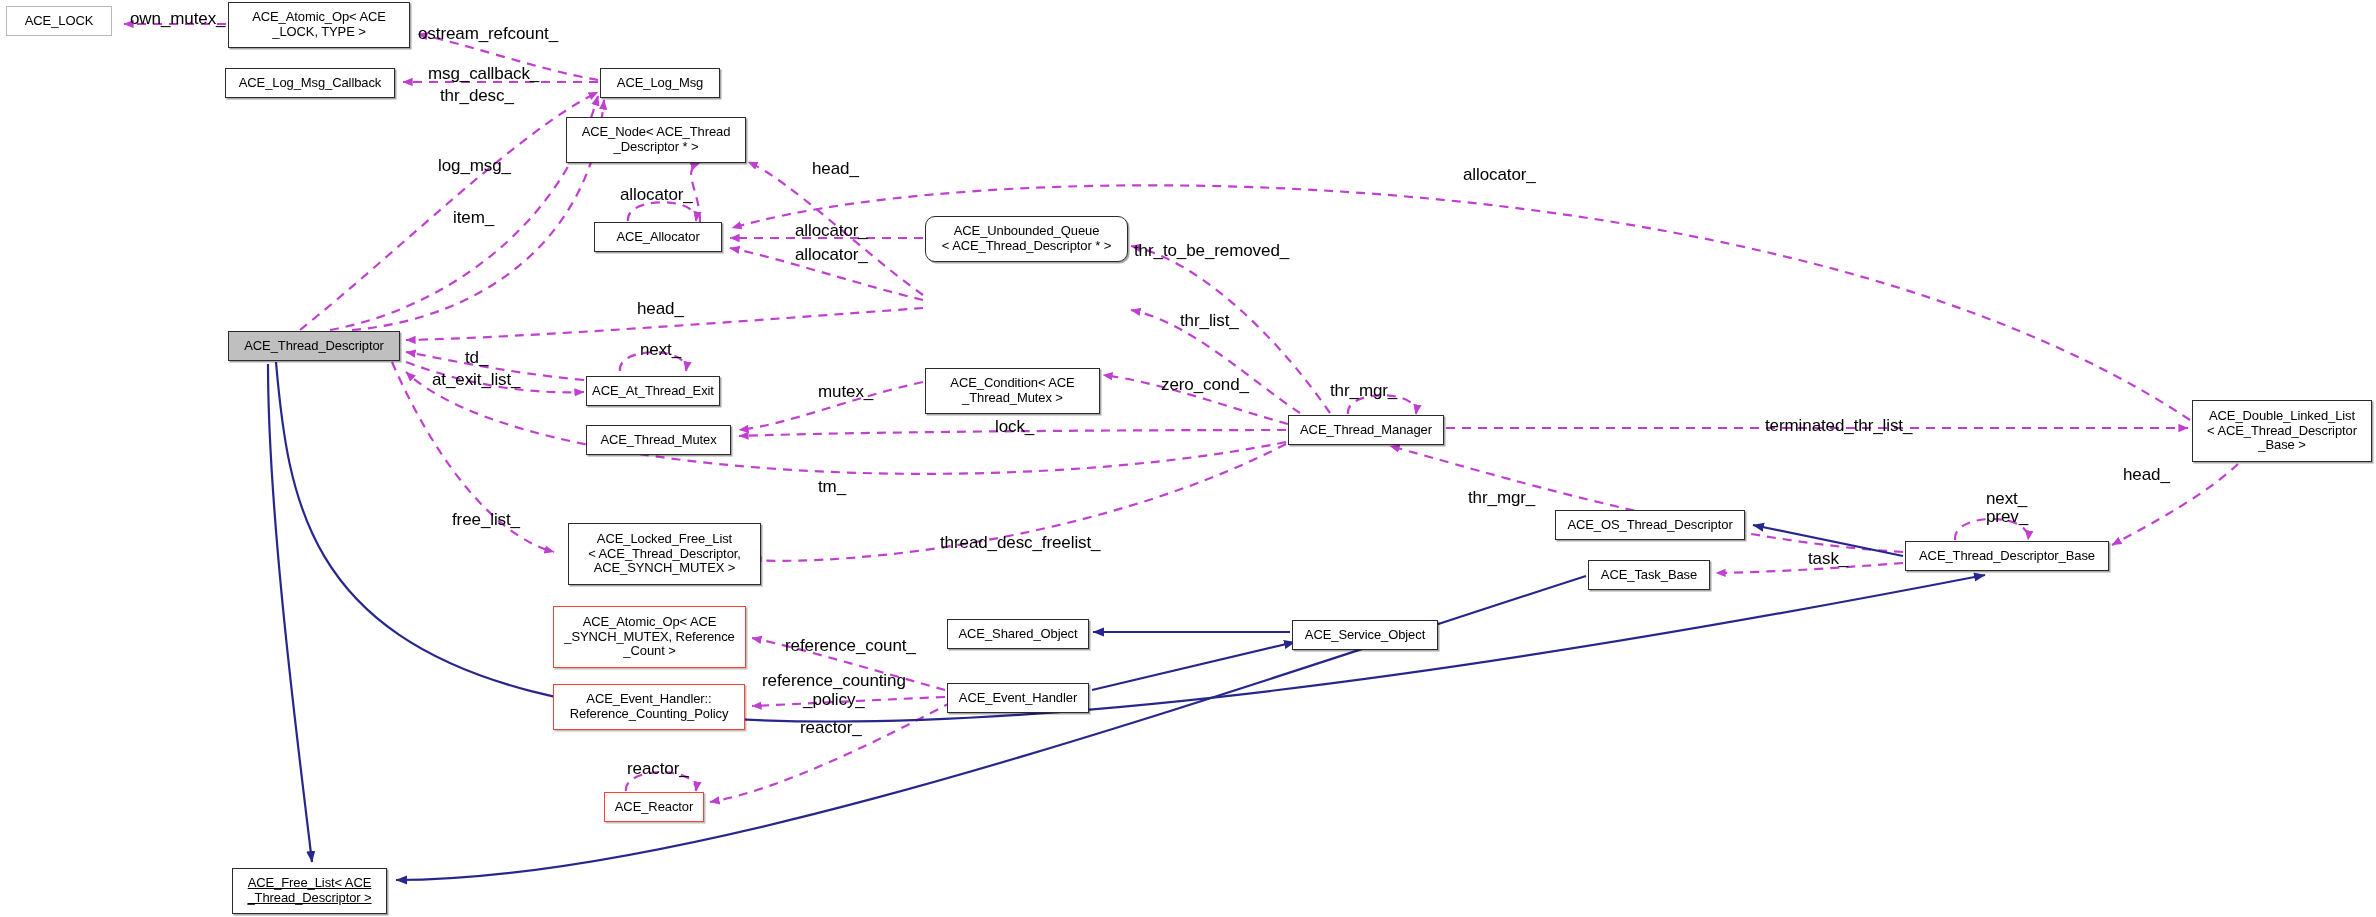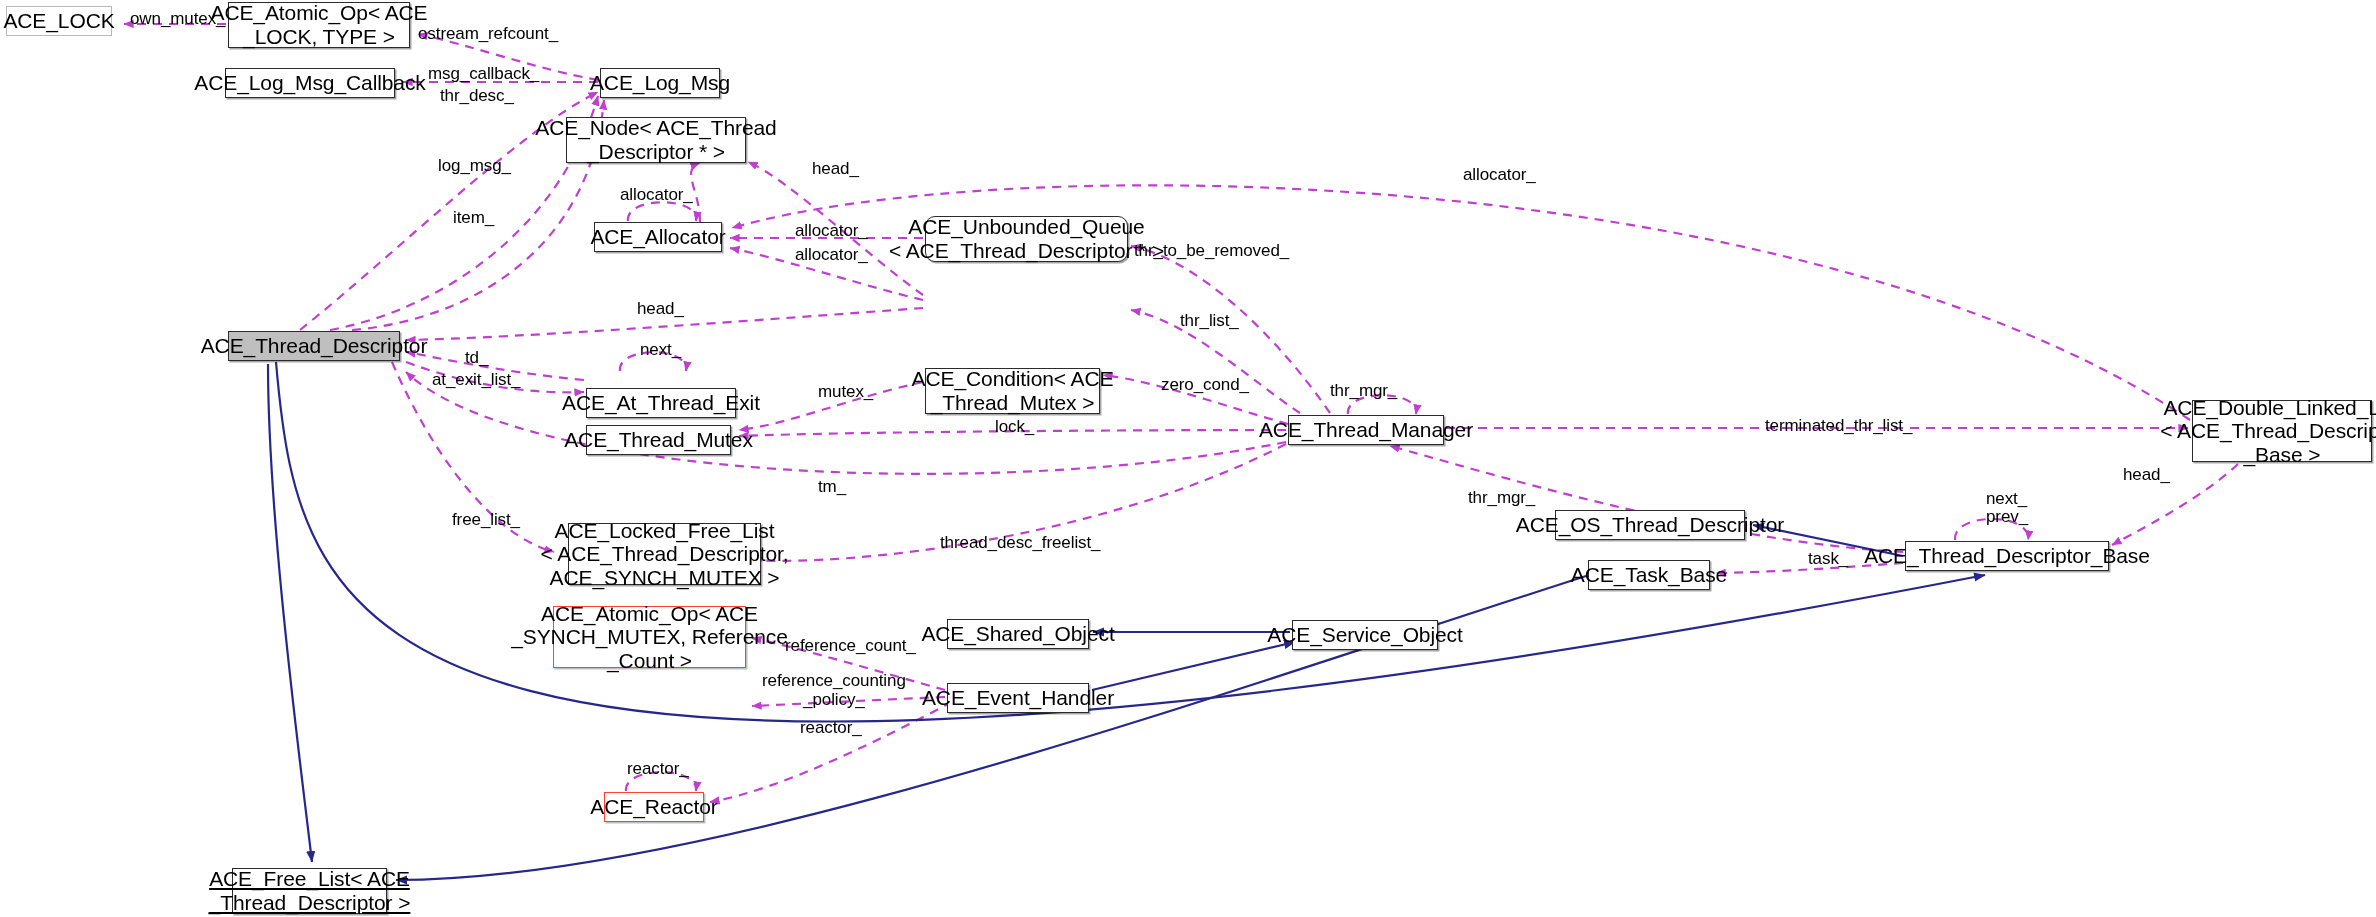--- a/index.html
+++ b/index.html
@@ -22,21 +22,21 @@
     width: 2376px;
     height: 917px;
     pointer-events: none;
   }
   .node {
     position: absolute;
     box-sizing: border-box;
     background: #ffffff;
     border: 1.6px solid #2b2b2b;
     color: #000000;
-    font-size: 21px;
+    font-size: 13px;
     line-height: 1.12;
     text-align: center;
     display: flex;
     align-items: center;
     justify-content: center;
     white-space: pre;
     letter-spacing: -0.1px;
     box-shadow: 1.5px 1.5px 0 rgba(0,0,0,0.35);
   }
   .node.highlight {
@@ -180,21 +180,21 @@
 
   <div class="node" style="left:925px; top:216px; width:203px; height:46px;border-radius:10px;">ACE_Unbounded_Queue
 &lt; ACE_Thread_Descriptor * &gt;</div>
 
 
   <div class="node" style="left:925px; top:368px; width:175px; height:46px;">ACE_Condition&lt; ACE
 _Thread_Mutex &gt;</div>
 
   <div class="node highlight" style="left:228px; top:331px; width:172px; height:30px;">ACE_Thread_Descriptor</div>
 
-  <div class="node" style="left:586px; top:388px; width:150px; height:30px;">ACE_At_Thread_Exit</div>
+  <div class="node" style="left:586px; top:376px; width:134px; height:30px;">ACE_At_Thread_Exit</div>
 
   <div class="node" style="left:586px; top:425px; width:145px; height:30px;">ACE_Thread_Mutex</div>
 
   <div class="node" style="left:1288px; top:415px; width:156px; height:30px;">ACE_Thread_Manager</div>
 
   <div class="node" style="left:2192px; top:400px; width:180px; height:62px;">ACE_Double_Linked_List
 &lt; ACE_Thread_Descriptor
 _Base &gt;</div>
 
   <div class="node" style="left:556px; top:523px; width:193px; height:62px;margin-left:12px;">ACE_Locked_Free_List
@@ -208,20 +208,22 @@
   <div class="node" style="left:1905px; top:541px; width:204px; height:30px;">ACE_Thread_Descriptor_Base</div>
 
   <div class="node redborder" style="left:553px; top:606px; width:193px; height:62px;">ACE_Atomic_Op&lt; ACE
 _SYNCH_MUTEX, Reference
 _Count &gt;</div>
 
   <div class="node" style="left:947px; top:619px; width:142px; height:30px;">ACE_Shared_Object</div>
 
   <div class="node" style="left:1292px; top:620px; width:146px; height:30px;">ACE_Service_Object</div>
 
+  <div class="node redborder" style="left:553px; top:684px; width:192px; height:46px;">ACE_Event_Handler::
+Reference_Counting_Policy</div>
 
   <div class="node" style="left:947px; top:683px; width:142px; height:30px;">ACE_Event_Handler</div>
 
   <div class="node redborder" style="left:604px; top:792px; width:100px; height:30px;">ACE_Reactor</div>
 
   <div class="node" style="left:232px; top:868px; width:155px; height:46px;text-decoration:underline;">ACE_Free_List&lt; ACE
 _Thread_Descriptor &gt;</div>
 
   <div class="edge-label" style="left:130px; top:10px;">own_mutex_</div>
   <div class="edge-label" style="left:418px; top:25px;">ostream_refcount_</div>

